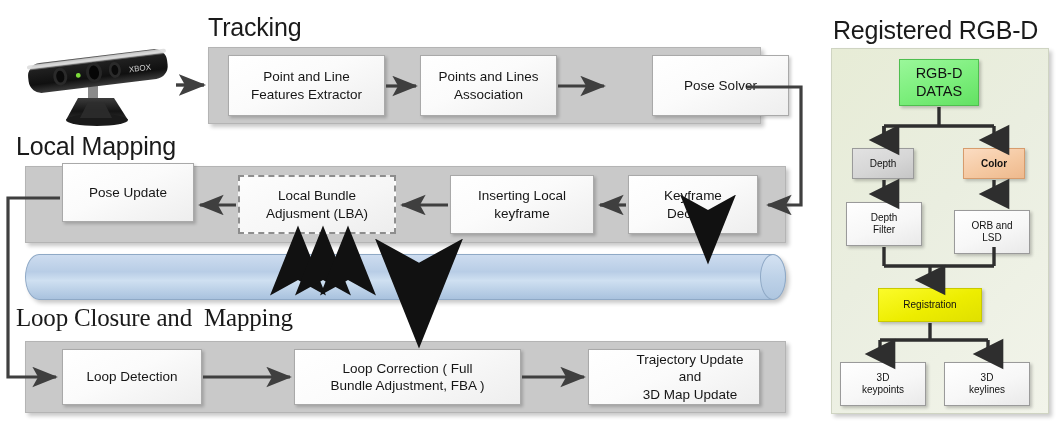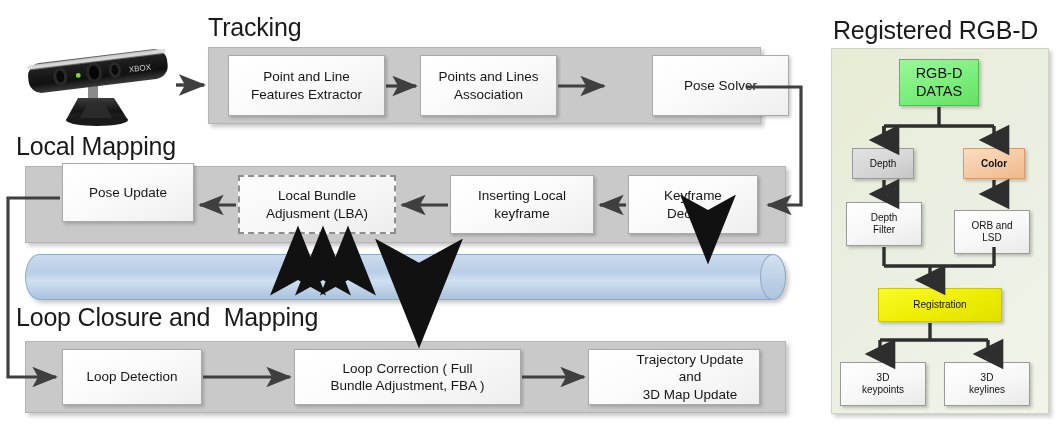--- a/index.html
+++ b/index.html
@@ -147,21 +147,21 @@
 
 <div class="box" style="left:62px;top:163px;width:132px;height:59px;">Pose Update</div>
 <div class="box dashed" style="left:238px;top:175px;width:158px;height:59px;">Local Bundle<br>Adjusment (LBA)</div>
 <div class="box" style="left:450px;top:175px;width:144px;height:59px;">Inserting Local<br>keyframe</div>
 <div class="box" style="left:628px;top:175px;width:130px;height:59px;">Keyframe<br>Decision</div>
 
 <div class="cyl" style="left:25px;top:254px;width:761px;height:46px;">
   <span class="endcap"></span>
 </div>
 
-<div class="sec-title" style="left:16px;top:305px;">Loop Closure and  Mapping</div>
+<div class="sec-title" style="left:16px;top:305px;font-family:Liberation Serif, serif;">Loop Closure and  Mapping</div>
 <div class="band" style="left:25px;top:341px;width:761px;height:72px;"></div>
 
 <div class="box" style="left:62px;top:349px;width:140px;height:56px;">Loop Detection</div>
 <div class="box" style="left:294px;top:349px;width:227px;height:56px;">Loop Correction ( Full<br>Bundle Adjustment, FBA )</div>
 <div class="box" style="left:588px;top:349px;width:172px;height:56px;padding-left:36px;">Trajectory Update and<br>3D Map Update</div>
 
 <svg class="overlay">
   <defs>
     <marker id="ah" markerWidth="9" markerHeight="9" refX="7.4" refY="3.2" orient="auto">
       <path d="M0,0 L8,3.2 L0,6.4 L1.8,3.2 Z" fill="#3f3f3f"></path>
@@ -197,21 +197,21 @@
 </svg>
 
 <div class="sec-title" style="left:833px;top:18px;">Registered RGB-D</div>
 <div class="rpanel" style="left:831px;top:48px;width:218px;height:366px;"></div>
 
 <div class="rbox green" style="left:899px;top:59px;width:80px;height:47px;">RGB-D<br>DATAS</div>
 <div class="rbox grey" style="left:852px;top:148px;width:62px;height:31px;">Depth</div>
 <div class="rbox orange" style="left:963px;top:148px;width:62px;height:31px;font-weight:bold;">Color</div>
 <div class="rbox" style="left:846px;top:202px;width:76px;height:44px;">Depth<br>Filter</div>
 <div class="rbox" style="left:954px;top:202px;width:76px;height:44px;margin-top:8px;">ORB and<br>LSD</div>
-<div class="rbox yellow" style="left:878px;top:288px;width:124px;height:34px;">Registration</div>
+<div class="rbox yellow" style="left:878px;top:288px;width:104px;height:34px;">Registration</div>
 <div class="rbox" style="left:840px;top:362px;width:86px;height:44px;">3D<br>keypoints</div>
 <div class="rbox" style="left:944px;top:362px;width:86px;height:44px;">3D<br>keylines</div>
 
 <svg class="overlay">
   <defs>
     <marker id="rah" markerWidth="10" markerHeight="10" refX="5" refY="5" orient="auto">
       <path d="M0.5,0.5 L9.5,0.5 L5,9.5 Z" fill="#2e2e2e"></path>
     </marker>
   </defs>
 

